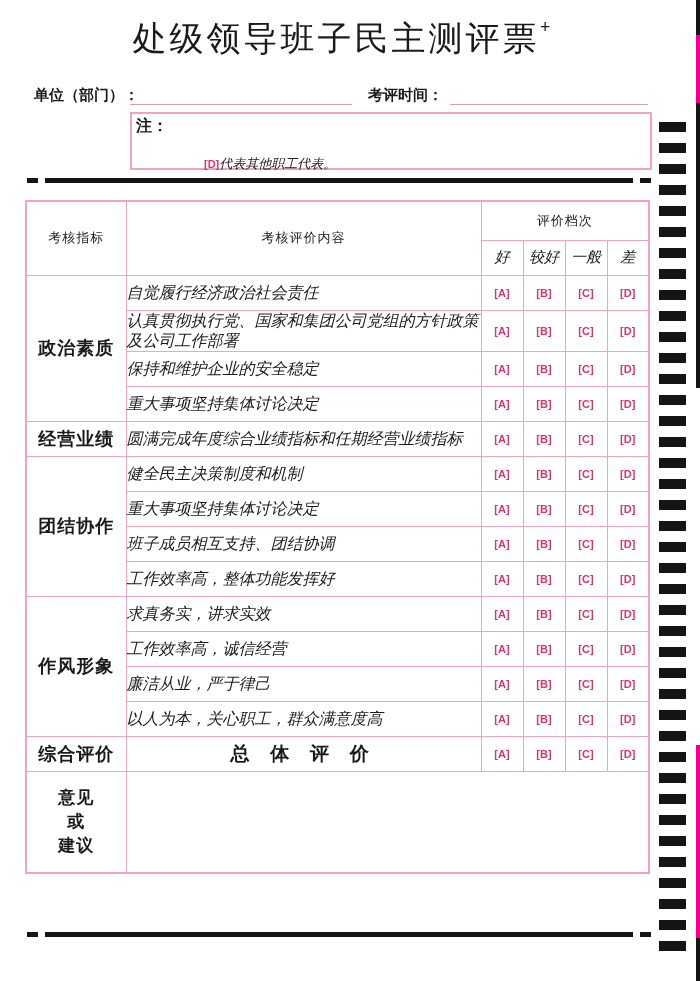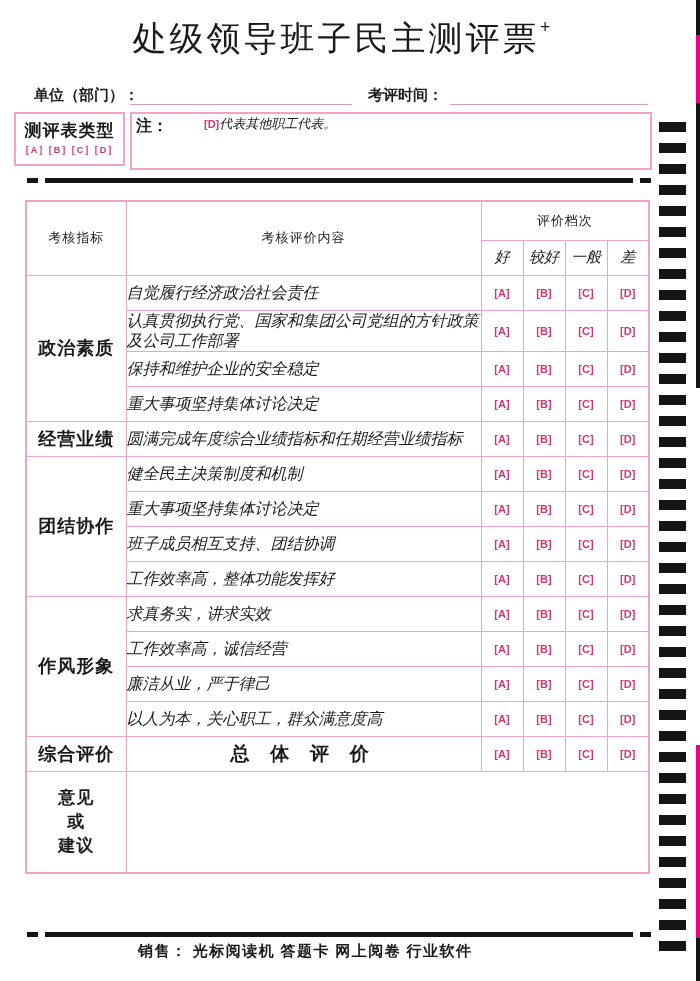--- a/index.html
+++ b/index.html
@@ -24,21 +24,21 @@
             border:2px solid #f2a2c6;text-align:center;}
   .type-title{font-size:17px;font-weight:bold;margin-top:5px;letter-spacing:1px;}
   .type-opts{font-size:9px;font-weight:bold;color:#d6356f;margin-top:3px;letter-spacing:2px;
              font-family:"Liberation Sans","DejaVu Sans",sans-serif;}
   .note-box{position:absolute;left:130px;top:112px;width:510px;height:50px;
             border:2px solid #f2a2c6;display:flex;padding:2px 4px;}
   .note-label{width:34px;font-size:16px;font-weight:bold;flex:none;}
   .note-lines{flex:1;font-size:13px;line-height:16.5px;font-style:italic;}
   .note-line .m{color:#d6356f;font-style:normal;font-weight:bold;font-size:11px;
                 font-family:"Liberation Sans","DejaVu Sans",sans-serif;}
-  .note-line.indent{margin-left:34px;}
+  .note-line.indent{margin-left:34px;margin-top:40px;}
 
   
   .sync{position:absolute;left:0;width:700px;height:5px;}
   .sync-top{top:178px;} .sync-bottom{top:932px;}
   .sync span{position:absolute;top:0;height:5px;background:#151515;}
   .sync .d1{left:27px;width:11px;}
   .sync .main{left:45px;width:588px;}
   .sync .d2{left:640px;width:11px;}
 
   
@@ -72,24 +72,20 @@
 <div class="page">
 
   <div class="title">处级领导班子民主测评票</div>
   <div class="reg-mark">+</div>
 
   <span class="lbl lbl-unit">单位（部门）：</span>
   <span class="uline uline-unit"></span>
   <span class="lbl lbl-time">考评时间：</span>
   <span class="uline uline-time"></span>
 
-  <div class="type-box">
-    <div class="type-title">测评表类型</div>
-    <div class="type-opts">[A] [B] [C] [D]</div>
-  </div>
 
   <div class="note-box">
     <div class="note-label">注：</div>
     <div class="note-lines">
         <div class="note-line indent"><span class="m">[D]</span><span>代表其他职工代表。</span></div>
       </div>
   </div>
 
   <div class="sync sync-top">
     <span class="d1"></span>
@@ -233,21 +229,20 @@
         </tr>
       </tbody>
   </table>
 
   <div class="sync sync-bottom">
     <span class="d1"></span>
     <span class="main"></span>
     <span class="d2"></span>
   </div>
 
-  <div class="footer-text">销售： 光标阅读机  答题卡  网上阅卷  行业软件</div>
 
   <div id="edge-marks">
       <div class="edge-seg" style="top: 0px; height: 35px; background: rgb(21, 21, 21);"></div>
       <div class="edge-seg" style="top: 35px; height: 68px; background: rgb(236, 0, 140);"></div>
       <div class="edge-seg" style="top: 103px; height: 285px; background: rgb(21, 21, 21);"></div>
       <div class="edge-seg" style="top: 745px; height: 193px; background: rgb(236, 0, 140);"></div>
       <div class="edge-seg" style="top: 938px; height: 43px; background: rgb(21, 21, 21);"></div>
       <div class="tmark" style="top: 122px;"></div>
       <div class="tmark" style="top: 143px;"></div>
       <div class="tmark" style="top: 164px;"></div>

